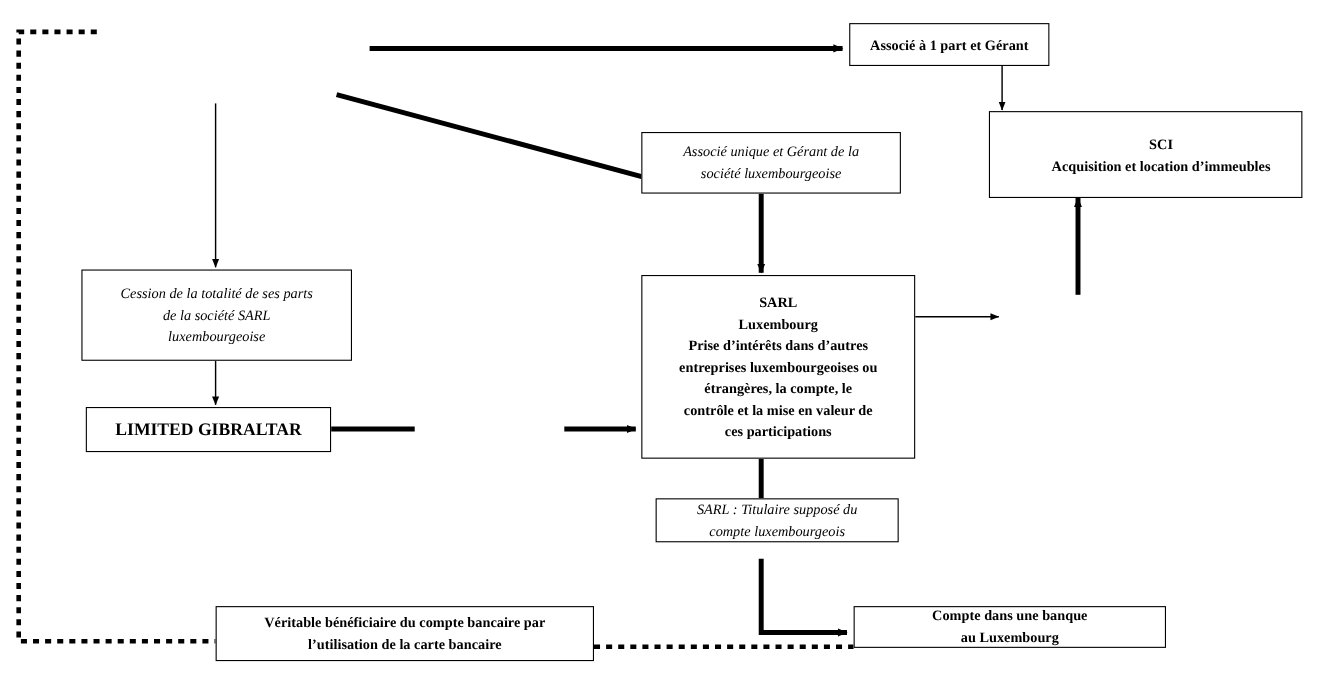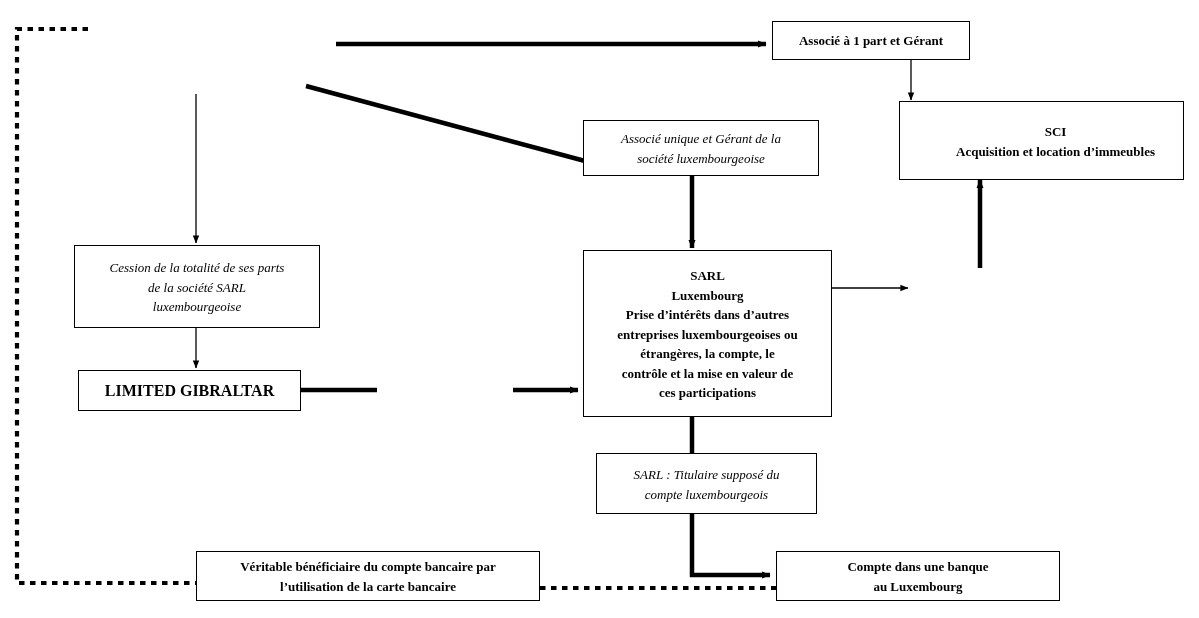--- a/index.html
+++ b/index.html
@@ -55,21 +55,21 @@
     <path d="M 832,288 L 908,288" fill="none" stroke="#000" stroke-width="1.3" marker-end="url(#arrThin)"></path>
 
     <path d="M 980,268 L 980,180" fill="none" stroke="#000" stroke-width="4.5" marker-end="url(#arrThick)"></path>
 
     <path d="M 692,417 L 692,453" fill="none" stroke="#000" stroke-width="4.5"></path>
 
     <path d="M 692,508 L 692,575 L 770,575" fill="none" stroke="#000" stroke-width="4.5" marker-end="url(#arrThick)"></path>
   </svg>
 
 
-  <div class="node" style="left:772px;top:21px;width:198px;height:39px;">
+  <div class="node" style="left:772px;top:21px;width:182px;height:39px;">
     <span class="txt bold f13">Associé à 1 part et Gérant</span>
   </div>
 
   <div class="node" style="left:899px;top:101px;width:285px;height:79px;padding-left:28px;">
     <span class="txt">
       <span class="bold f13">SCI</span><br>
       <span class="bold f13">Acquisition et location d’immeubles</span>
     </span>
   </div>
 
@@ -99,34 +99,34 @@
       <span class="bold f13">ces participations</span>
     </span>
   </div>
 
 
   <div class="node" style="left:78px;top:370px;width:223px;height:41px;">
     <span class="txt bold f14">LIMITED GIBRALTAR</span>
   </div>
 
 
-  <div class="node" style="left:596px;top:453px;width:221px;height:61px;text-align:center;">
+  <div class="node" style="left:596px;top:453px;width:221px;height:40px;text-align:center;">
     <span class="txt">
       <span class="ital f13">SARL : Titulaire supposé du</span><br>
       <span class="ital f13">compte luxembourgeois</span>
     </span>
   </div>
 
   <div class="node" style="left:196px;top:551px;width:344px;height:50px;">
     <span class="txt">
       <span class="bold f13">Véritable bénéficiaire du compte bancaire par</span><br>
       <span class="bold f13">l’utilisation de la carte bancaire</span>
     </span>
   </div>
 
-  <div class="node" style="left:776px;top:551px;width:284px;height:50px;">
+  <div class="node" style="left:776px;top:551px;width:284px;height:38px;">
     <span class="txt">
       <span class="bold f13">Compte dans une banque</span><br>
       <span class="bold f13">au Luxembourg</span>
     </span>
   </div>
 
 </div>
 
 </body></html>

